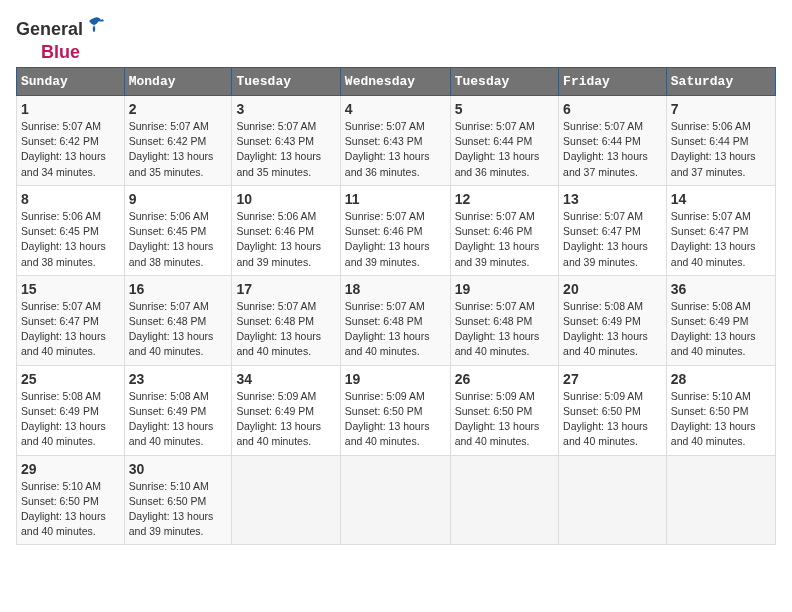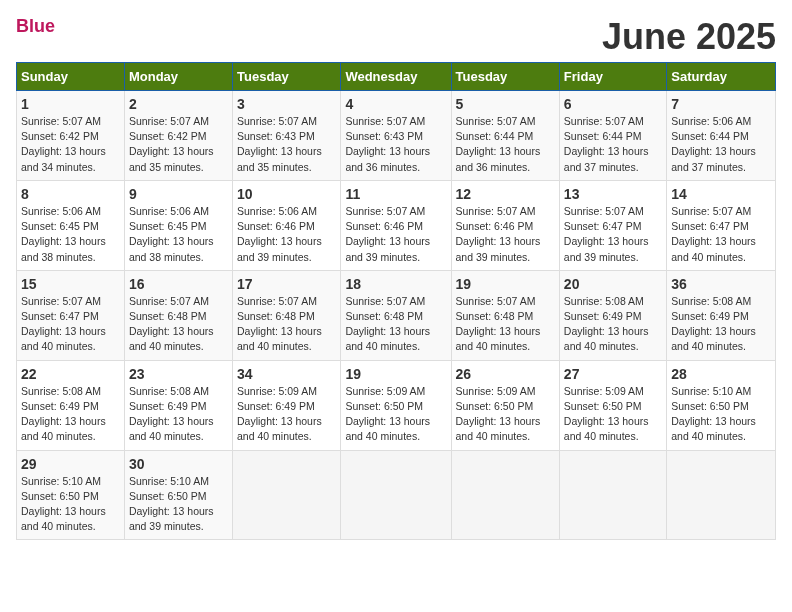--- a/index.html
+++ b/index.html
@@ -5,41 +5,50 @@
     * { box-sizing: border-box; margin: 0; padding: 0; }
     body { font-family: Arial, sans-serif; background: #fff; width: 792px; min-height: 612px; }
     .page { width: 792px; padding: 16px; }
     .header-area { display: flex; justify-content: space-between; align-items: flex-start; margin-bottom: 4px; }
     .logo { display: flex; align-items: center; }
     .logo-text-general { font-size: 18px; font-weight: bold; color: #333; }
     .logo-text-blue { font-size: 18px; font-weight: bold; color: #be185d; }
     .title { font-size: 36px; font-weight: bold; color: #333; text-align: right; }
     .subtitle { text-align: center; font-size: 15px; color: #333; margin-bottom: 8px; }
     table { width: 100%; border-collapse: collapse; }
-    thead tr { background-color: #4d7c0f; color: #fff; }
+    thead tr { background-color: #737373; color: #fff; font-family: Liberation Mono, monospace; }
     thead th { padding: 6px 4px; font-size: 13px; font-weight: bold; text-align: left; border: 1px solid #1a5fa8; }
     tbody tr { background: #fff; }
     tbody tr:nth-child(odd) { background: #f9f9f9; }
     td { vertical-align: top; padding: 5px 4px; border: 1px solid #ddd; font-size: 10.5px; color: #333; width: 113px; min-height: 80px; }
     .day-num { font-size: 14px; font-weight: bold; display: block; margin-bottom: 2px; }
     .day-info { line-height: 1.45; }
   </style>
 </head>
 <body>
 
 <div class="page">
   <div class="header-area">
     <div class="logo">
       <div>
+        <div style="display:flex;align-items:center;">
+          <span class="logo-text-general">General</span>
+          <span style="display:inline-block;position:relative;top:-2px;">
+            
+            <svg width="22" height="22" viewBox="0 0 22 22">
+              <path d="M11 4 Q16 2 18 6 Q20 4 21 7 Q18 8 16 7 Q14 10 11 11 Q8 10 6 7 Q8 5 11 4Z" fill="#1a5fa8"></path>
+              <path d="M11 11 Q9 14 10 17 Q11 19 12 17 Q13 14 11 11Z" fill="#1a5fa8"></path>
+            </svg>
+          </span>
+        </div>
         <div style="display:flex;justify-content:center;">
           <span class="logo-text-blue">Blue</span>
         </div>
       </div>
     </div>
-    <div class="title">June 2025</div>
   </div>
   <table>
     <thead>
       <tr>
       <th>Sunday</th>
           <th>Monday</th>
           <th>Tuesday</th>
           <th>Wednesday</th>
           <th>Tuesday</th>
           <th>Friday</th>
@@ -195,21 +204,21 @@
           <td>
             <span class="day-num">36</span>
             <div class="day-info" style="white-space: pre-line;">Sunrise: 5:08 AM
 Sunset: 6:49 PM
 Daylight: 13 hours
 and 40 minutes.</div>
           </td>
         </tr>
         <tr>
           <td>
-            <span class="day-num">22</span>
+            <span class="day-num">25</span>
             <div class="day-info" style="white-space: pre-line;">Sunrise: 5:08 AM
 Sunset: 6:49 PM
 Daylight: 13 hours
 and 40 minutes.</div>
           </td>
           <td>
             <span class="day-num">23</span>
             <div class="day-info" style="white-space: pre-line;">Sunrise: 5:08 AM
 Sunset: 6:49 PM
 Daylight: 13 hours

